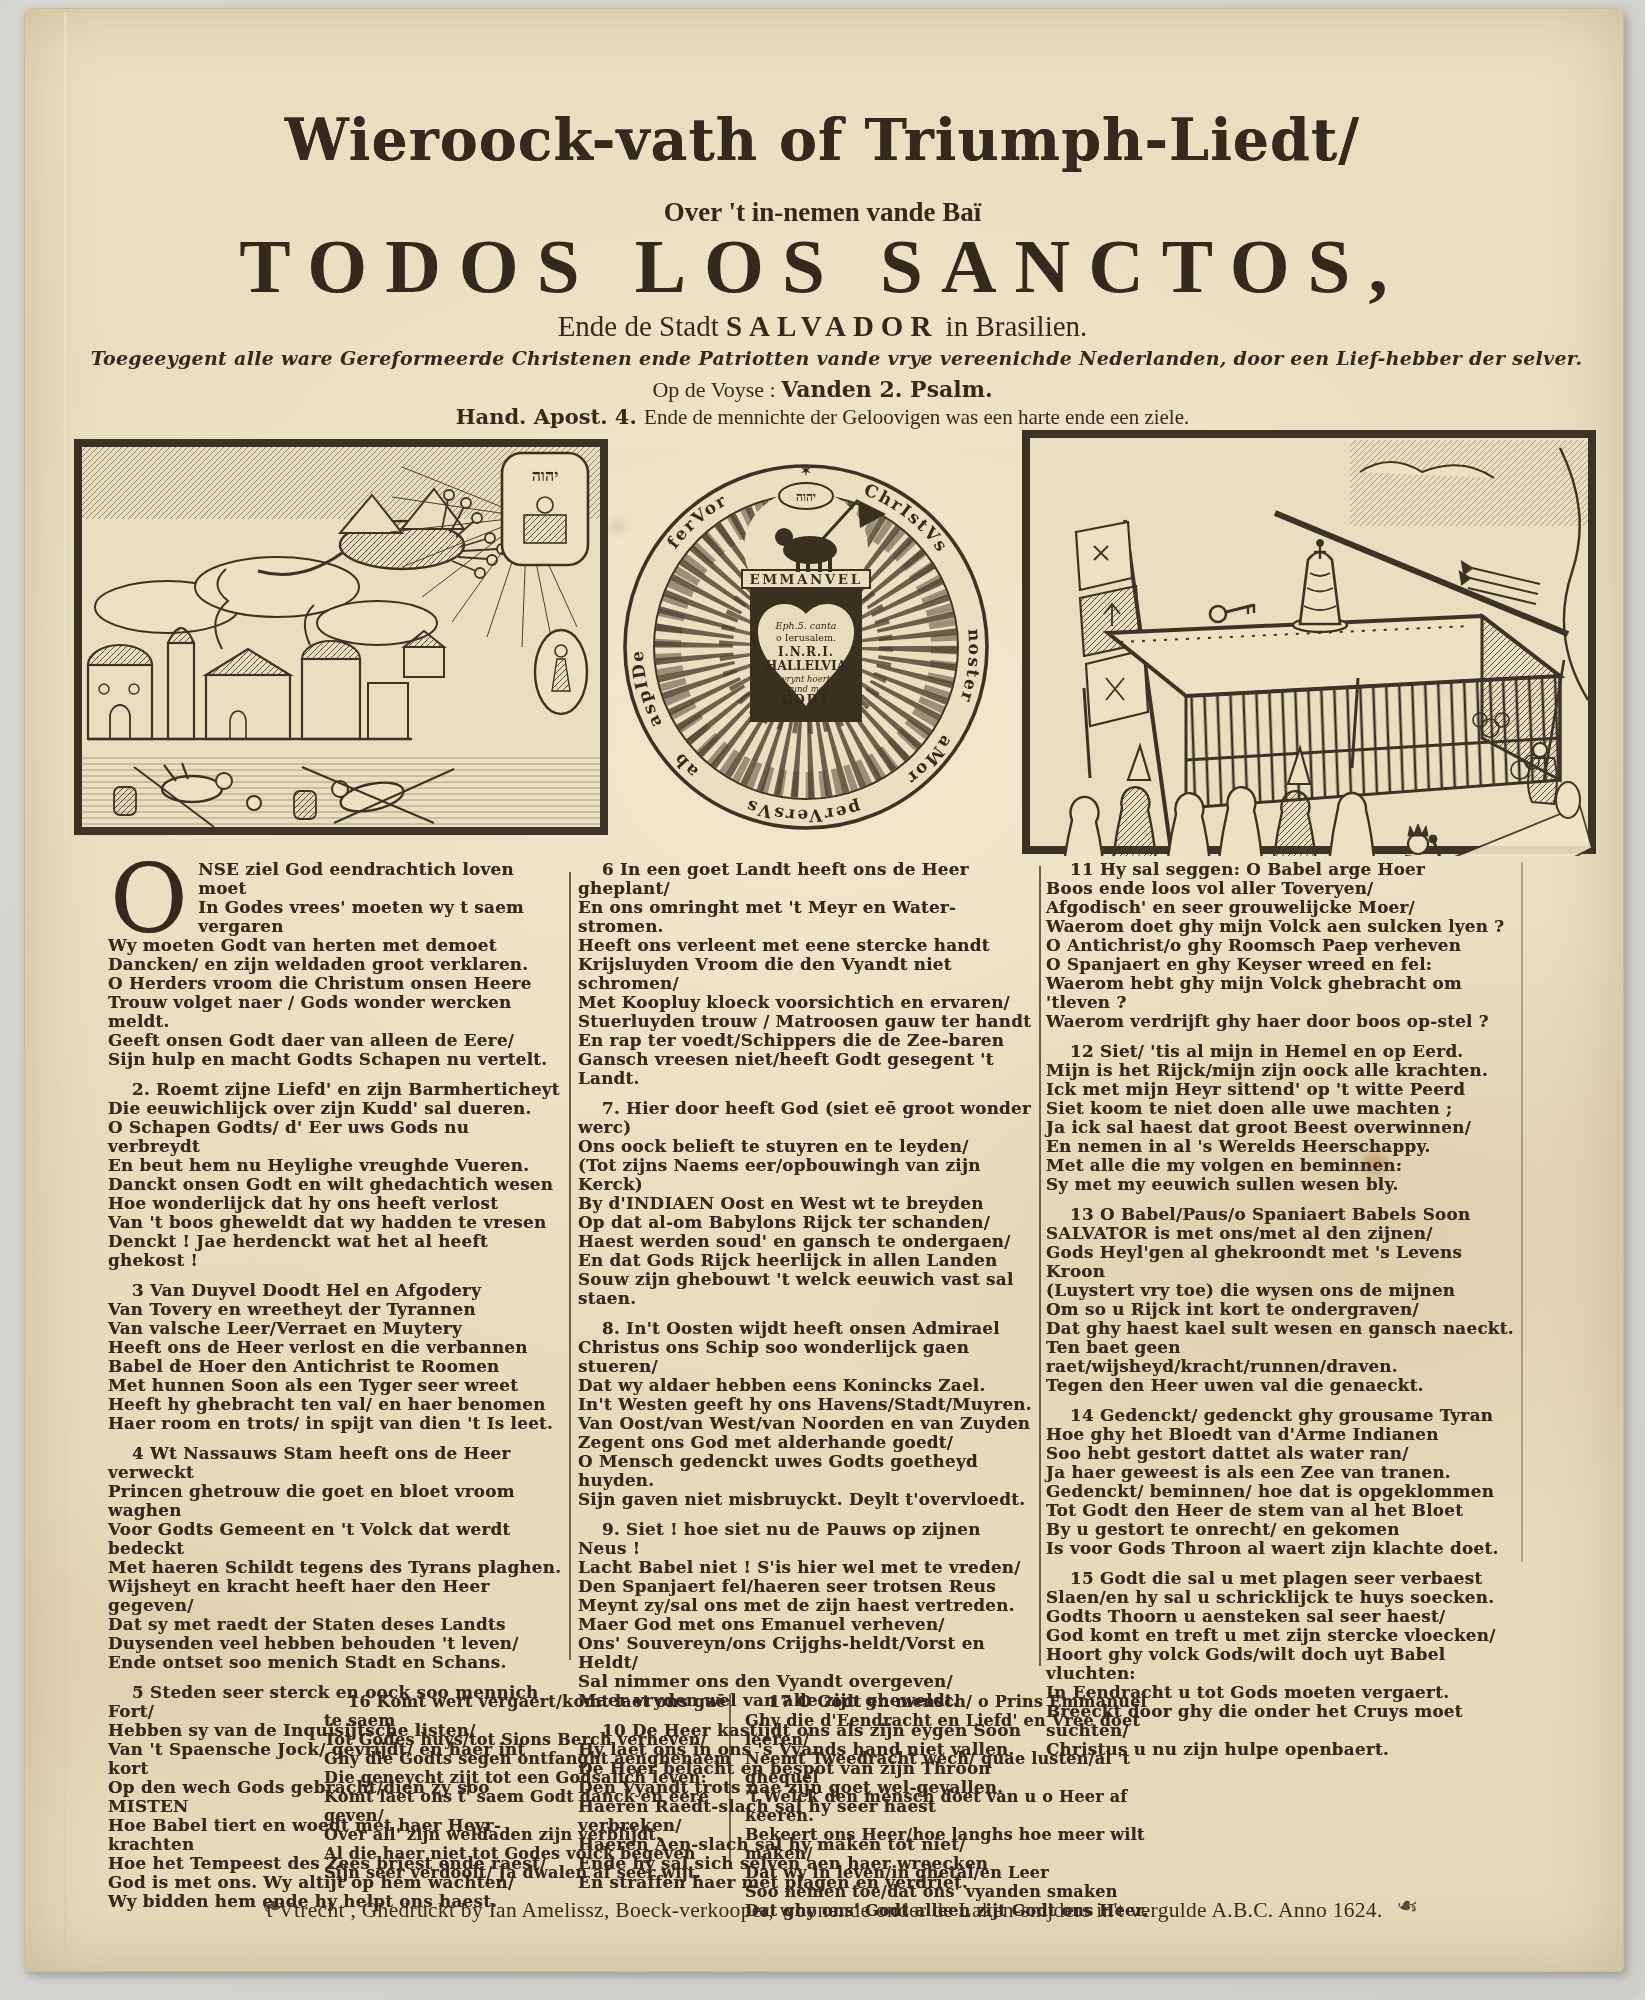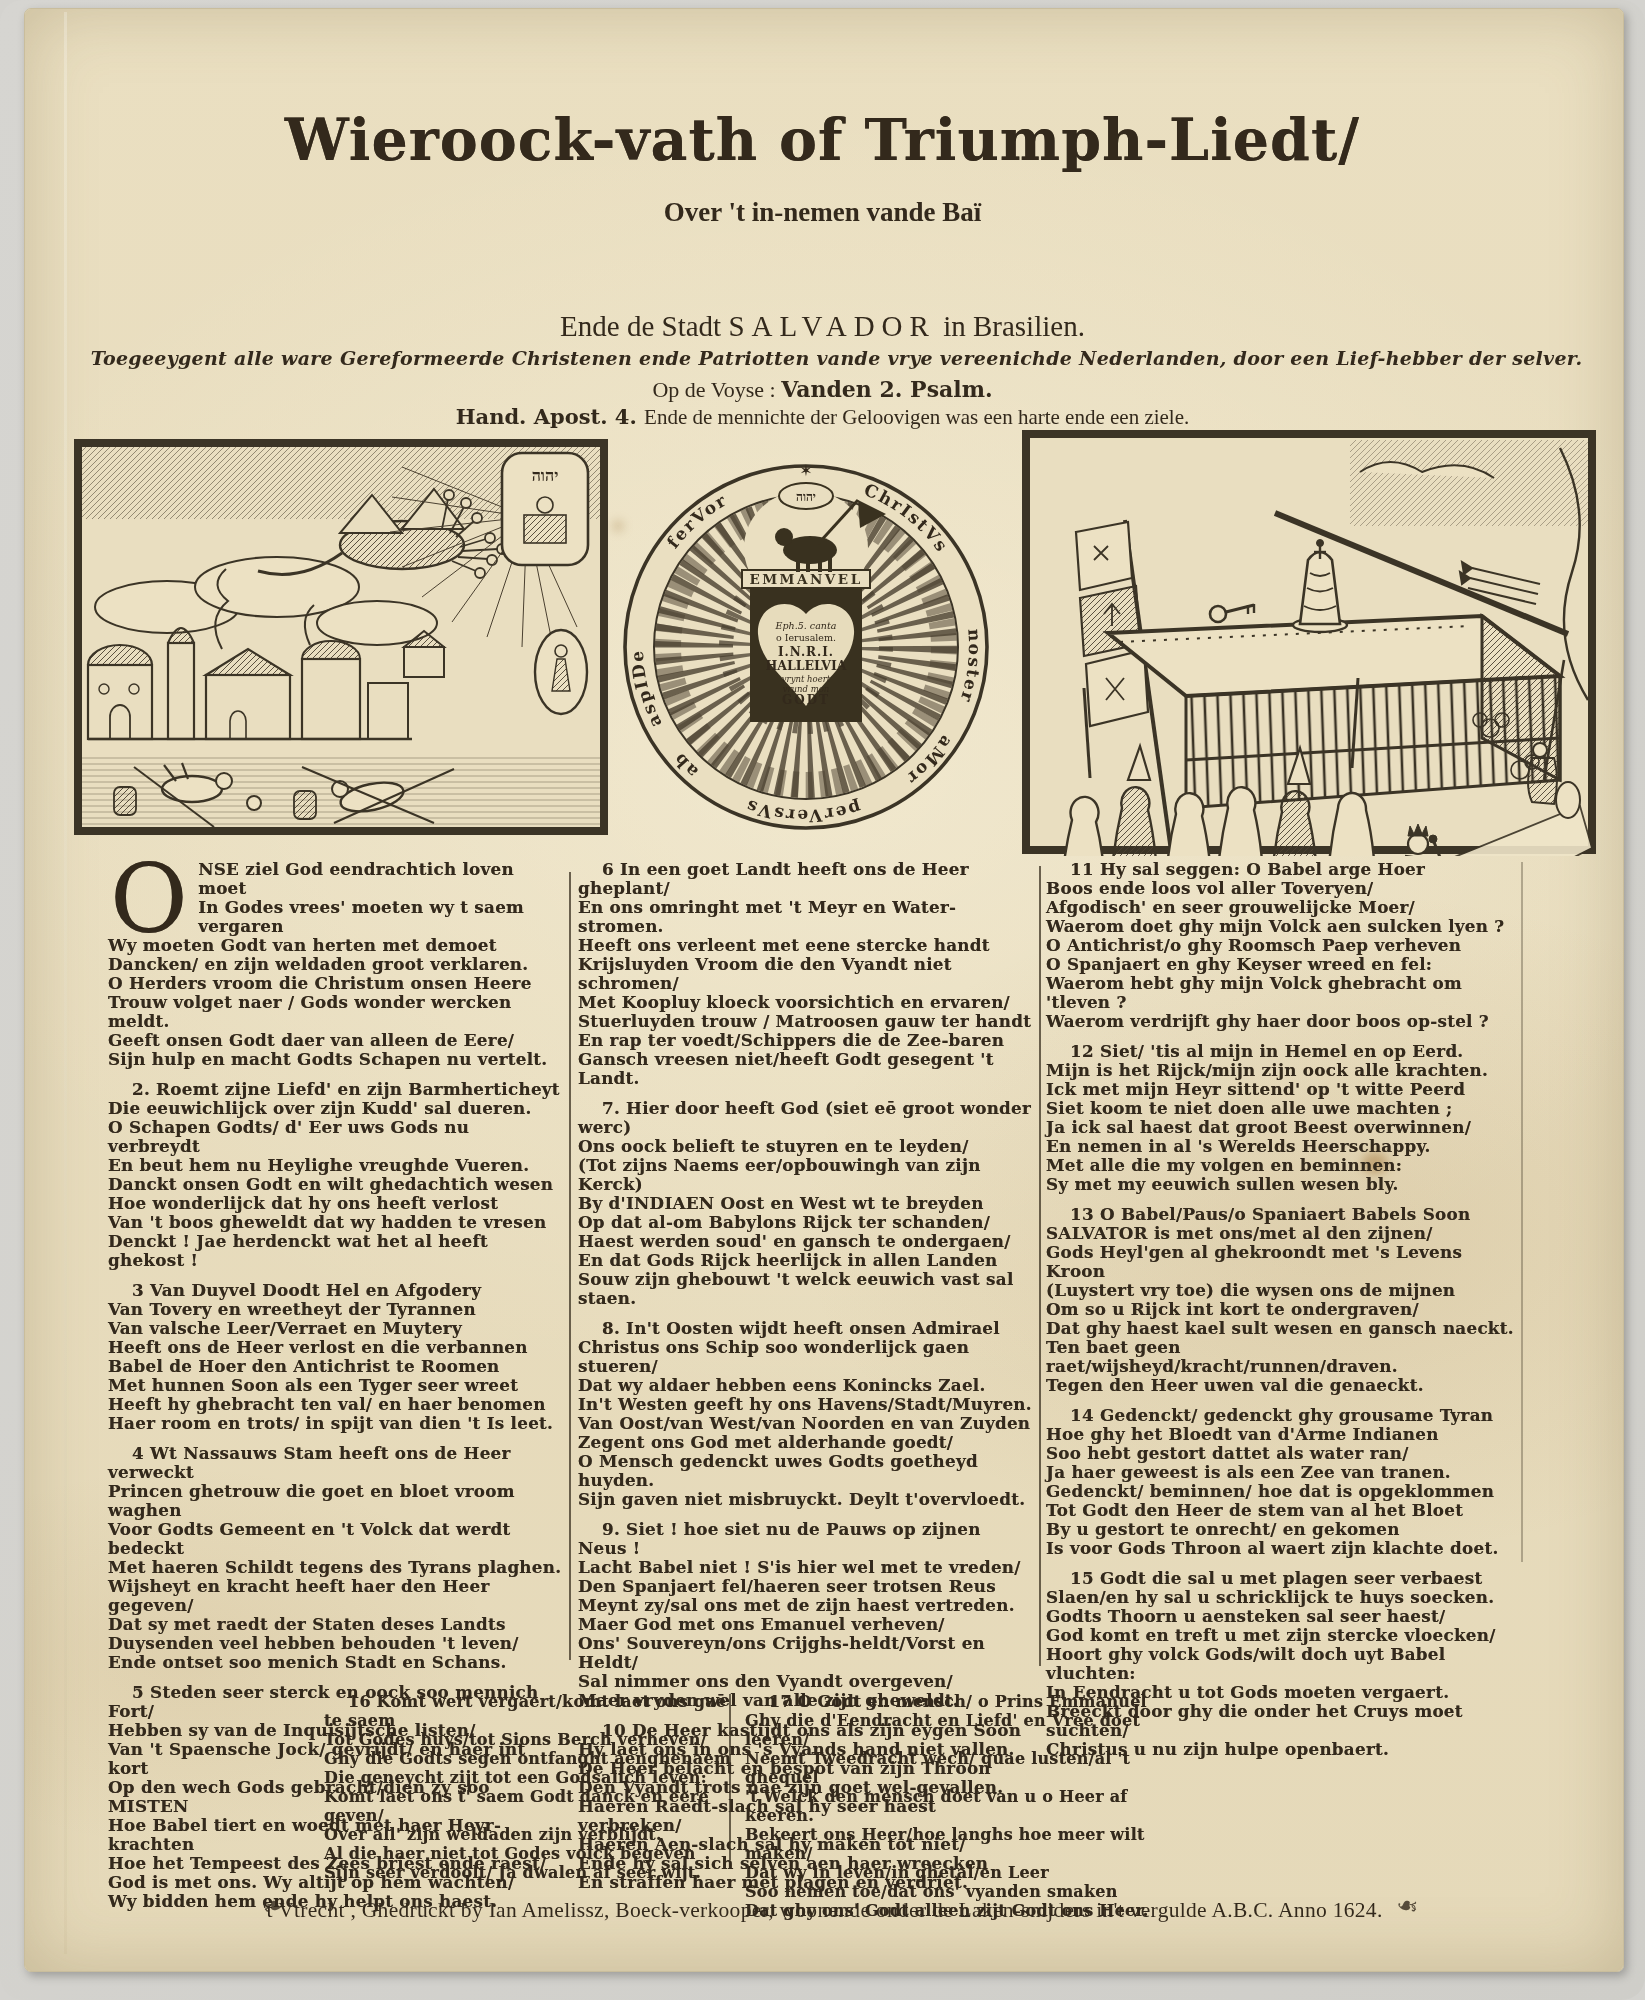--- a/index.html
+++ b/index.html
@@ -21,21 +21,21 @@
   .s3{left:118px;top:640px;width:18px;height:16px;background:rgba(150,110,50,.22);}
   .s4{left:612px;top:520px;width:12px;height:12px;background:rgba(150,110,50,.28);}
 
   .tline{position:absolute;left:0;right:0;text-align:center;white-space:nowrap;}
   .gothic{font-family:"DejaVu Serif",serif;font-weight:700;}
   .roman{font-family:"Liberation Serif","DejaVu Serif",serif;font-weight:400;}
   #t-black{top:106px;font-size:57px;letter-spacing:1px;text-shadow:0 0 .6px rgba(40,30,15,.7);}
   #t-over{top:197px;font-size:27px;font-weight:600;}
   #t-main{top:222px;font-size:77px;letter-spacing:18px;font-weight:700;font-family:"Liberation Serif",serif;}
   #t-stadt{top:310px;font-size:29px;}
-  #t-stadt .caps{letter-spacing:7px;font-weight:400;}
+  #t-stadt .caps{letter-spacing:7px;font-weight:700;}
   #t-ded{top:347px;font-size:19px;font-style:italic;font-weight:700;letter-spacing:.3px;padding-left:28px;}
   #t-voyse{top:376px;font-size:22px;}
   #t-hand{top:404px;font-size:21px;}
 
   .art{position:absolute;}
   #wc-left{left:72px;top:437px;width:538px;height:400px;}
   #emblem{left:620px;top:448px;width:374px;height:398px;}
   #wc-right{left:1020px;top:428px;width:578px;height:428px;}
 
   .vcol{position:absolute;}
@@ -69,20 +69,21 @@
 <div class="page">
   <div class="sheet"></div>
   <div class="crease"></div>
   <div class="stain s1"></div>
   <div class="stain s2"></div>
   <div class="stain s3"></div>
   <div class="stain s4"></div>
 
   <div class="tline gothic" id="t-black">Wieroock-vath of Triumph-Liedt/</div>
   <div class="tline roman" id="t-over">Over 't in-nemen vande Baï</div>
+  <div class="tline" id="t-main">TODOS LOS SANCTOS,</div>
   <div class="tline roman" id="t-stadt">
     <span>Ende de Stadt </span><span class="caps">SALVADOR</span><span> in Brasilien.</span>
   </div>
   <div class="tline" id="t-ded">Toegeeygent alle ware Gereformeerde Christenen ende Patriotten vande vrye vereenichde Nederlanden, door een Lief-hebber der selver.</div>
   <div class="tline roman" id="t-voyse">
     <span>Op de Voyse : </span><span class="gothic">Vanden 2. Psalm.</span>
   </div>
   <div class="tline roman" id="t-hand">
     <span class="gothic">Hand. Apost. 4. </span><span>Ende de mennichte der Geloovigen was een harte ende een ziele.</span>
   </div>

